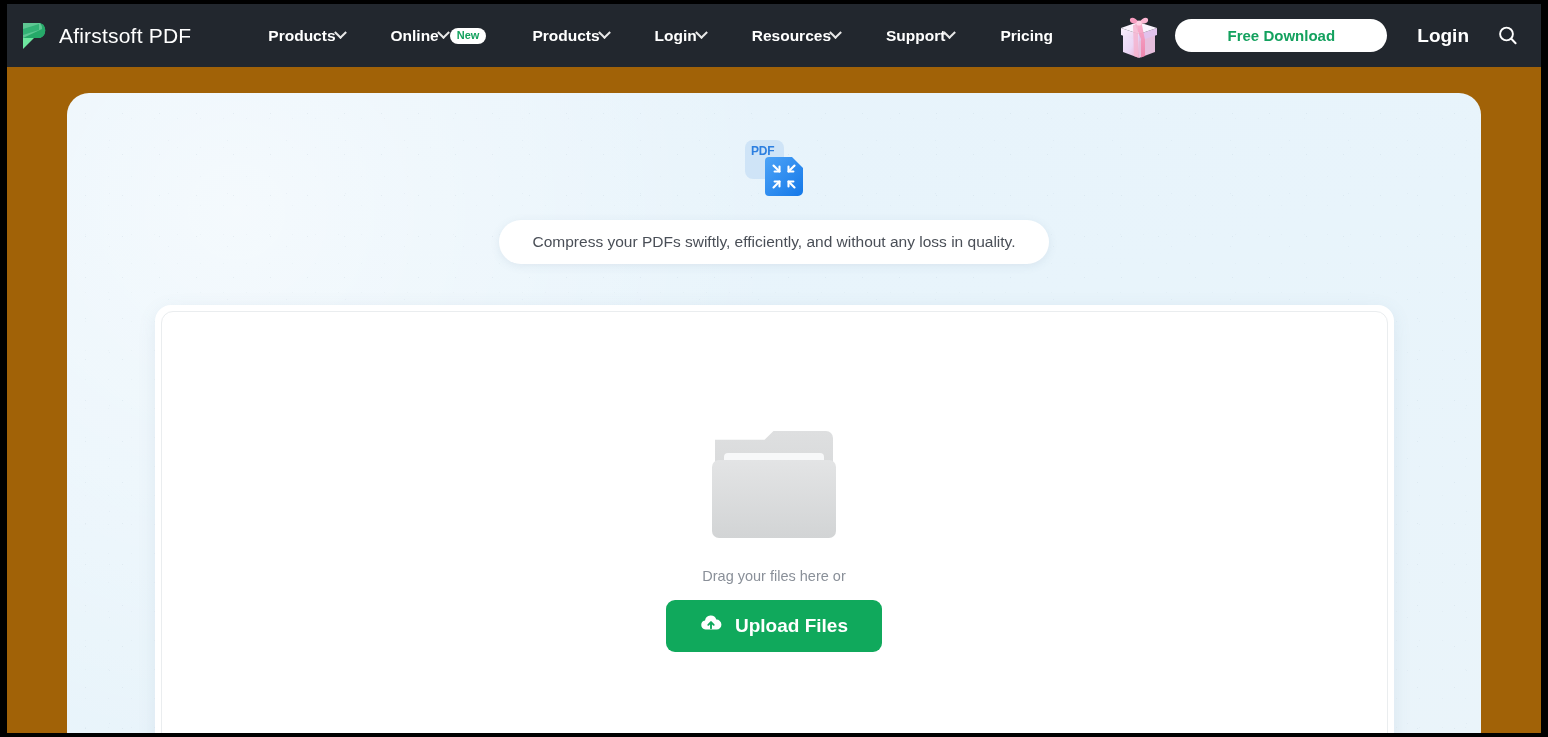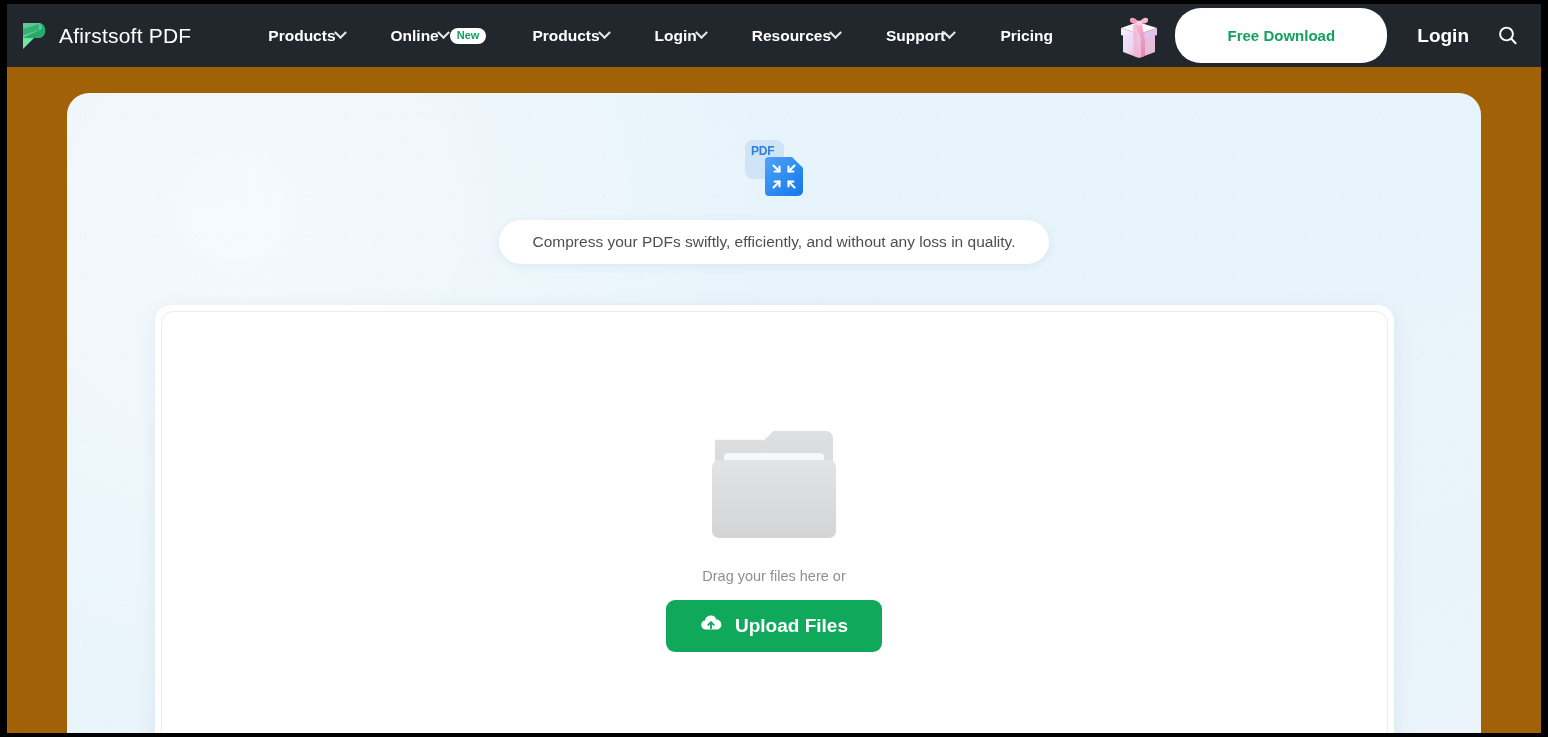--- a/index.html
+++ b/index.html
@@ -111,21 +111,21 @@
     cursor: pointer;
     flex-shrink: 0;
   }
   .free-dl {
     background: #ffffff;
     color: #13A15E;
     font-size: 15px;
     font-weight: bold;
     border-radius: 26px;
     padding: 16px 28px;
-    height: 55px;
+    height: 33px;
     min-width: 212px;
     display: flex;
     align-items: center;
     justify-content: center;
     border: none;
     cursor: pointer;
     font-family: "Liberation Sans", sans-serif;
   }
   .login-link {
     color: #ffffff;

